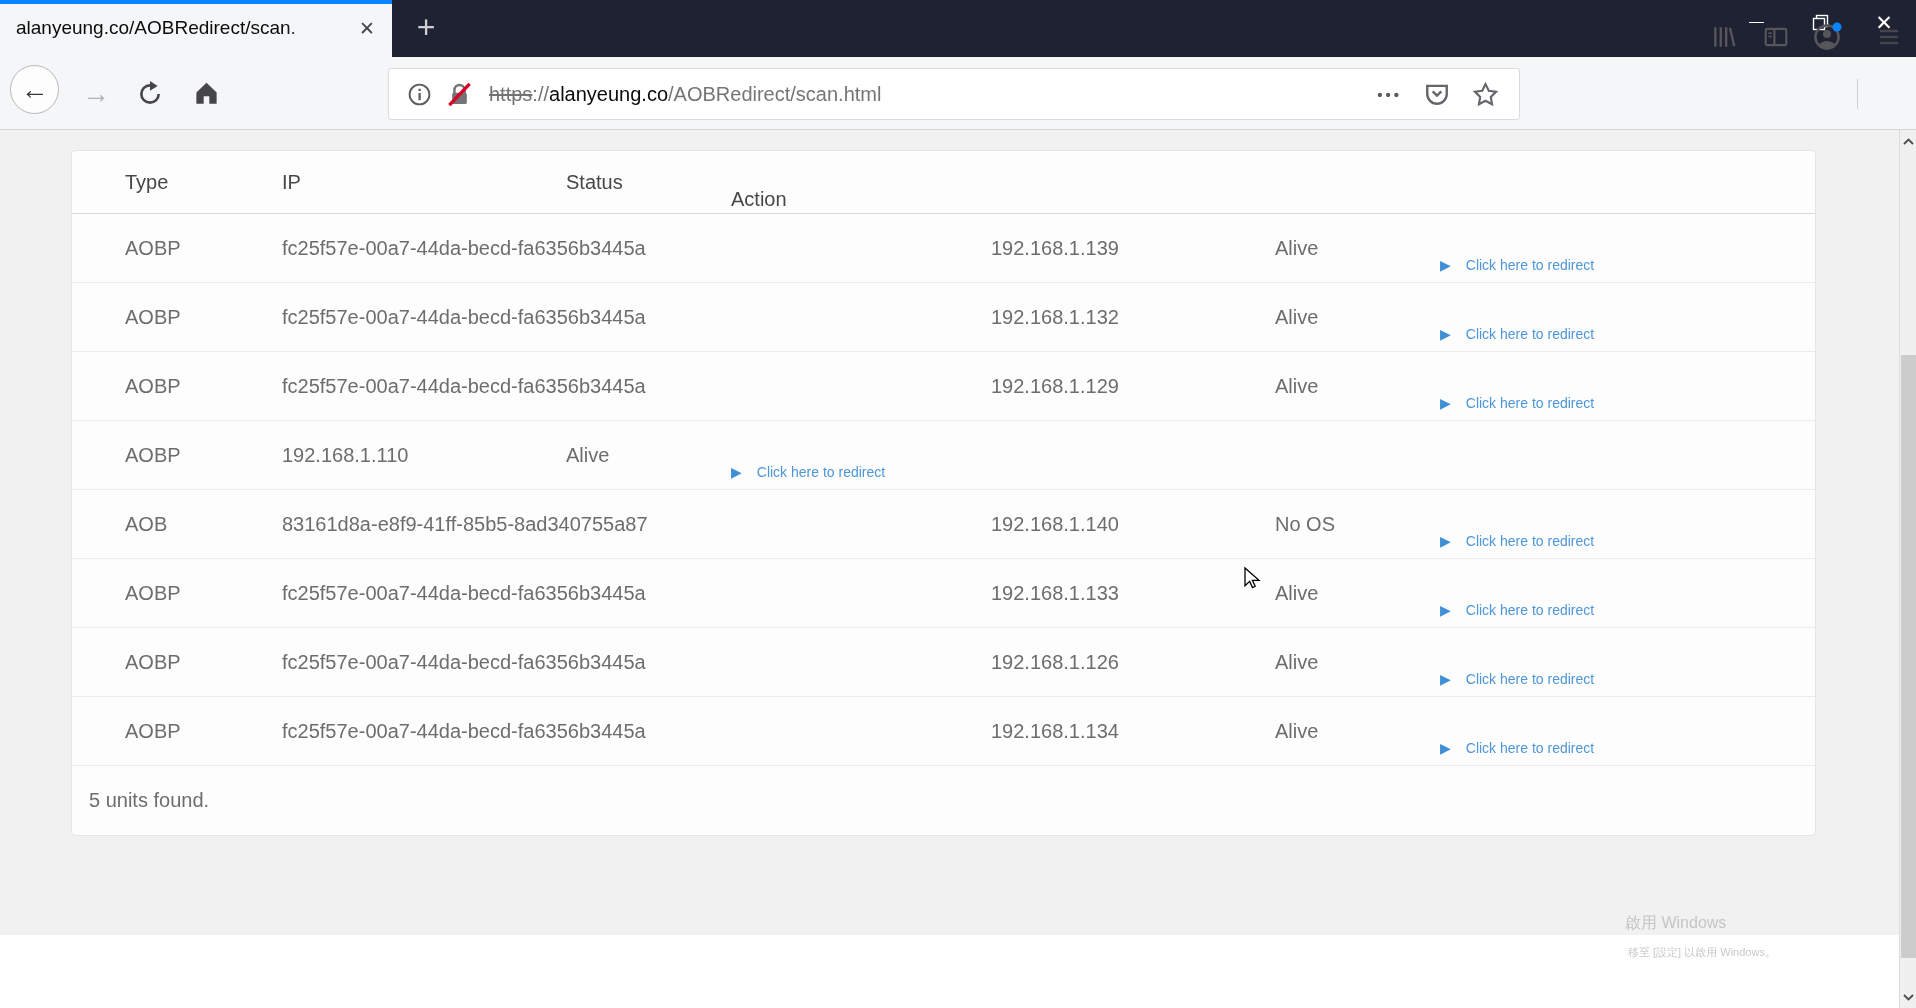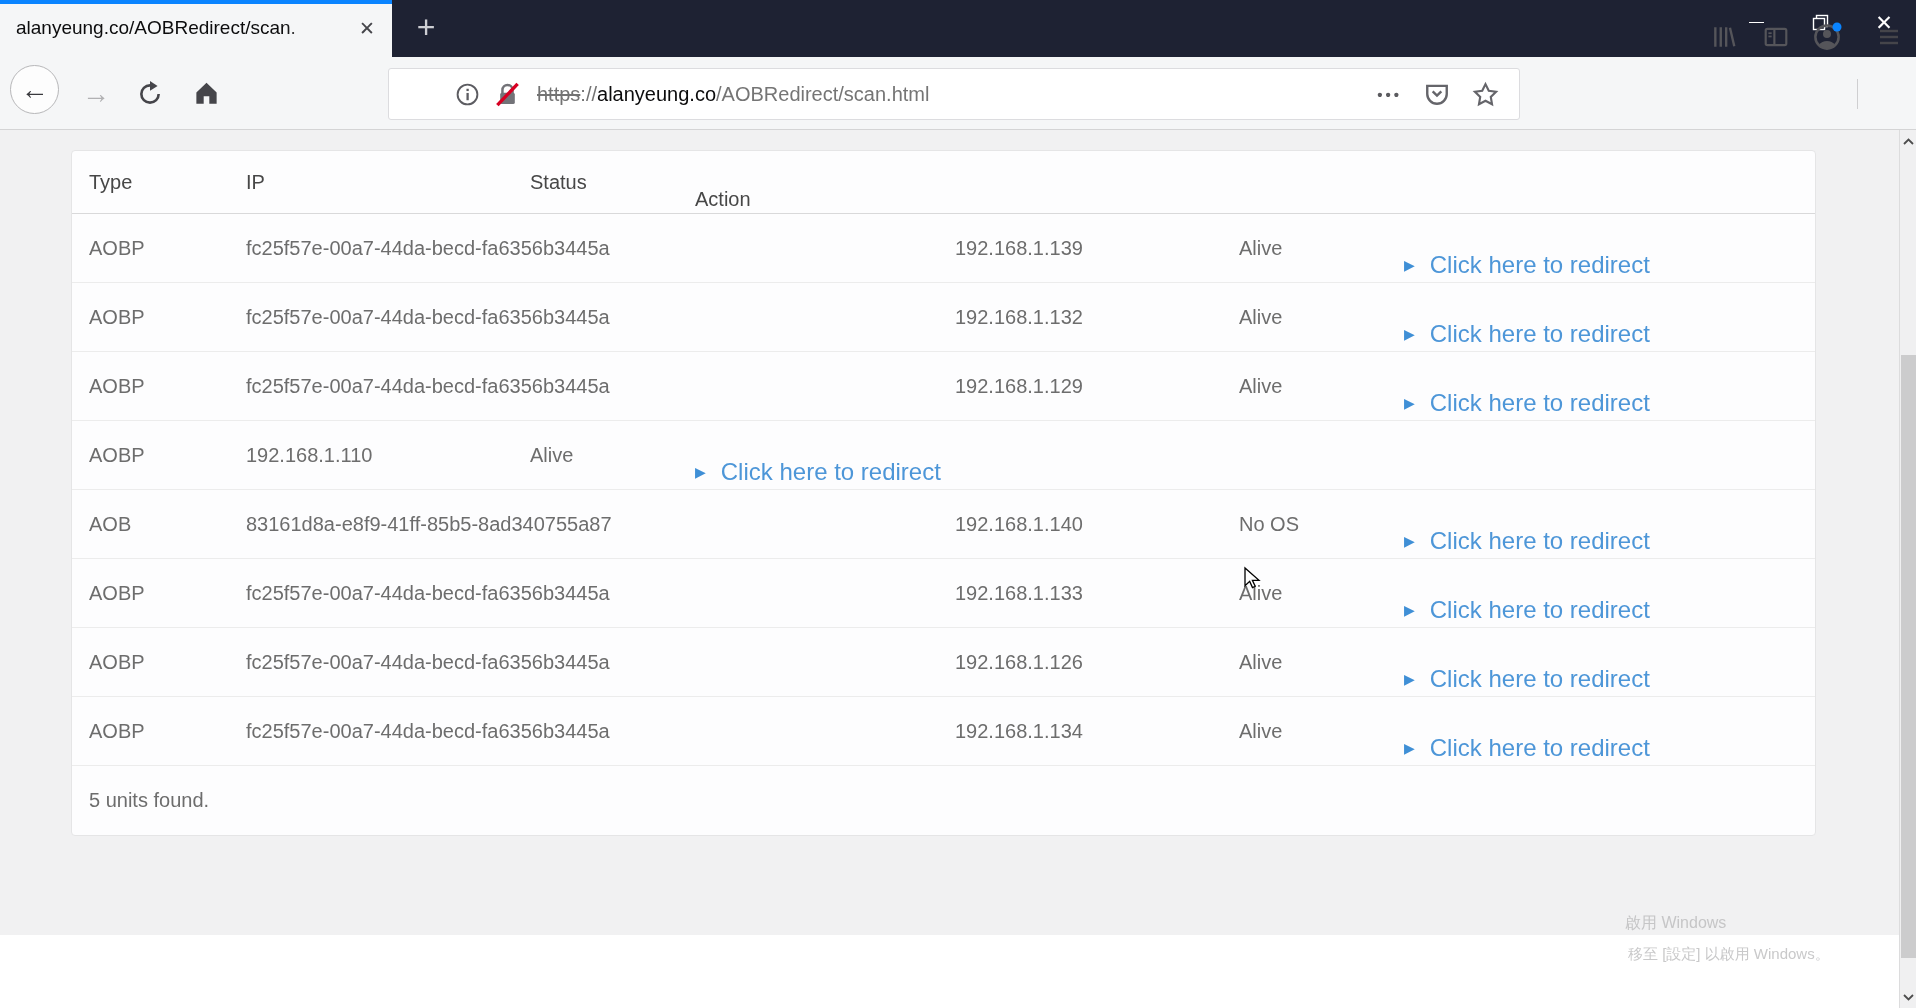--- a/index.html
+++ b/index.html
@@ -20,21 +20,21 @@
   .close-glyph { color:#fff; font-size:21px; font-weight:300; }
 
   
   .toolbar { position:absolute; left:0; top:57px; width:1916px; height:73px; background:#f5f6f7; border-bottom:1px solid #d4d4d5; }
   .nav-btn { position:absolute; top:0; height:73px; display:flex; align-items:center; justify-content:center; }
   .back-circle { position:absolute; left:10px; top:65px; width:49px; height:49px; border-radius:50%; background:#fdfdfd; border:1px solid #b7b7b9; display:flex; align-items:center; justify-content:center; z-index:5; }
   .arrow-glyph { font-size:28px; color:#39393d; line-height:1; }
   .fwd { left:72px; width:48px; } .fwd .arrow-glyph{ color:#b1b1b3; }
   .reload { left:126px; width:48px; }
   .home { left:182px; width:48px; }
-  .urlbar { position:absolute; left:388px; top:68px; width:1132px; height:52px; background:#ffffff; border:1px solid #dcdcdf; border-radius:3px; display:flex; align-items:center;padding-left:48px; }
+  .urlbar { position:absolute; left:388px; top:68px; width:1132px; height:52px; background:#ffffff; border:1px solid #dcdcdf; border-radius:3px; display:flex; align-items:center; }
   .urlbar-left-icons { display:flex; align-items:center; gap:14px; padding-left:18px; }
   .url-text { margin-left:16px; font-size:20px; white-space:nowrap; }
   .url-scheme { color:#737373; text-decoration:line-through; }
   .url-sep { color:#737373; }
   .url-domain { color:#0c0c0d; }
   .url-path { color:#757575; }
   .urlbar-right { margin-left:auto; display:flex; align-items:center; gap:22px; padding-right:20px; }
   .dots { color:#5b5b5f; font-size:15px; letter-spacing:3px; font-weight:bold; }
   .tb-right { position:absolute; top:0; height:73px; display:flex; align-items:center; justify-content:center; }
   .divider-v { position:absolute; left:1857px; top:22px; width:1px; height:30px; background:#cfcfd1; }
@@ -42,28 +42,28 @@
   
   .page { position:absolute; left:0; top:130px; width:1899px; height:878px; background:#f1f1f2; overflow:hidden; }
   .bottom-section { position:absolute; left:0; top:805px; width:1899px; height:203px; background:#ffffff; }
 
   .card { position:absolute; left:71px; top:20px; width:1745px; background:#fdfdfe; border:1px solid #e5e5e6; border-radius:4px; }
   .trow { display:flex; align-items:center; padding-left:17px; }
   .thead-row { height:63px; border-bottom:1px solid #d9d9da; }
   .thead-row .cell { color:#474747; font-size:20px; }
   .data-row { height:69px; border-bottom:1px solid #ececec; }
   .cell { font-size:20px; color:#6d6d6d; white-space:nowrap; overflow:hidden; }
-  .c0 { width:157px; } .c1 { width:709px; } .c2 { width:284px; } .c3 { width:165px; } .c4 { flex:1; display:flex; align-items:center;margin-top:34px; }
+  .c0 { width:157px;margin-left:36px; } .c1 { width:709px; } .c2 { width:284px; } .c3 { width:165px; } .c4 { flex:1; display:flex; align-items:center;margin-top:34px; }
   .tri { color:#3f8fd6; font-size:14px; margin-right:15px; line-height:1; }
-  .redirect-link { color:#4d96d8; font-size:24px; text-decoration:none; cursor:pointer; }
+  .redirect-link { color:#4d96d8; font-size:14px; text-decoration:none; cursor:pointer; }
   .summary-row { height:69px; }
   .summary-row .cell { color:#6d6d6d; }
 
   .watermark-1 { position:absolute; left:1625px; top:783px; font-size:16px; color:#c6c6c7; }
-  .watermark-2 { position:absolute; left:1628px; top:815px; font-size:15px; color:#c9c9ca; }
+  .watermark-2 { position:absolute; left:1628px; top:815px; font-size:11px; color:#c9c9ca; }
 
   
   .scrollbar { position:absolute; right:0; top:130px; width:17px; height:878px; background:#f0f0f1; border-left:1px solid #dcdcdd; }
   .sb-btn { position:absolute; left:0; width:17px; height:22px; display:flex; align-items:center; justify-content:center; }
   .sb-up { top:0; } .sb-down { bottom:0; }
   .sb-thumb { position:absolute; left:1px; top:225px; width:15px; height:603px; background:#cccccd; }
 
   .cursor { position:absolute; left:1240px; top:566px; z-index:50; }
   svg { display:block; }
 </style>

